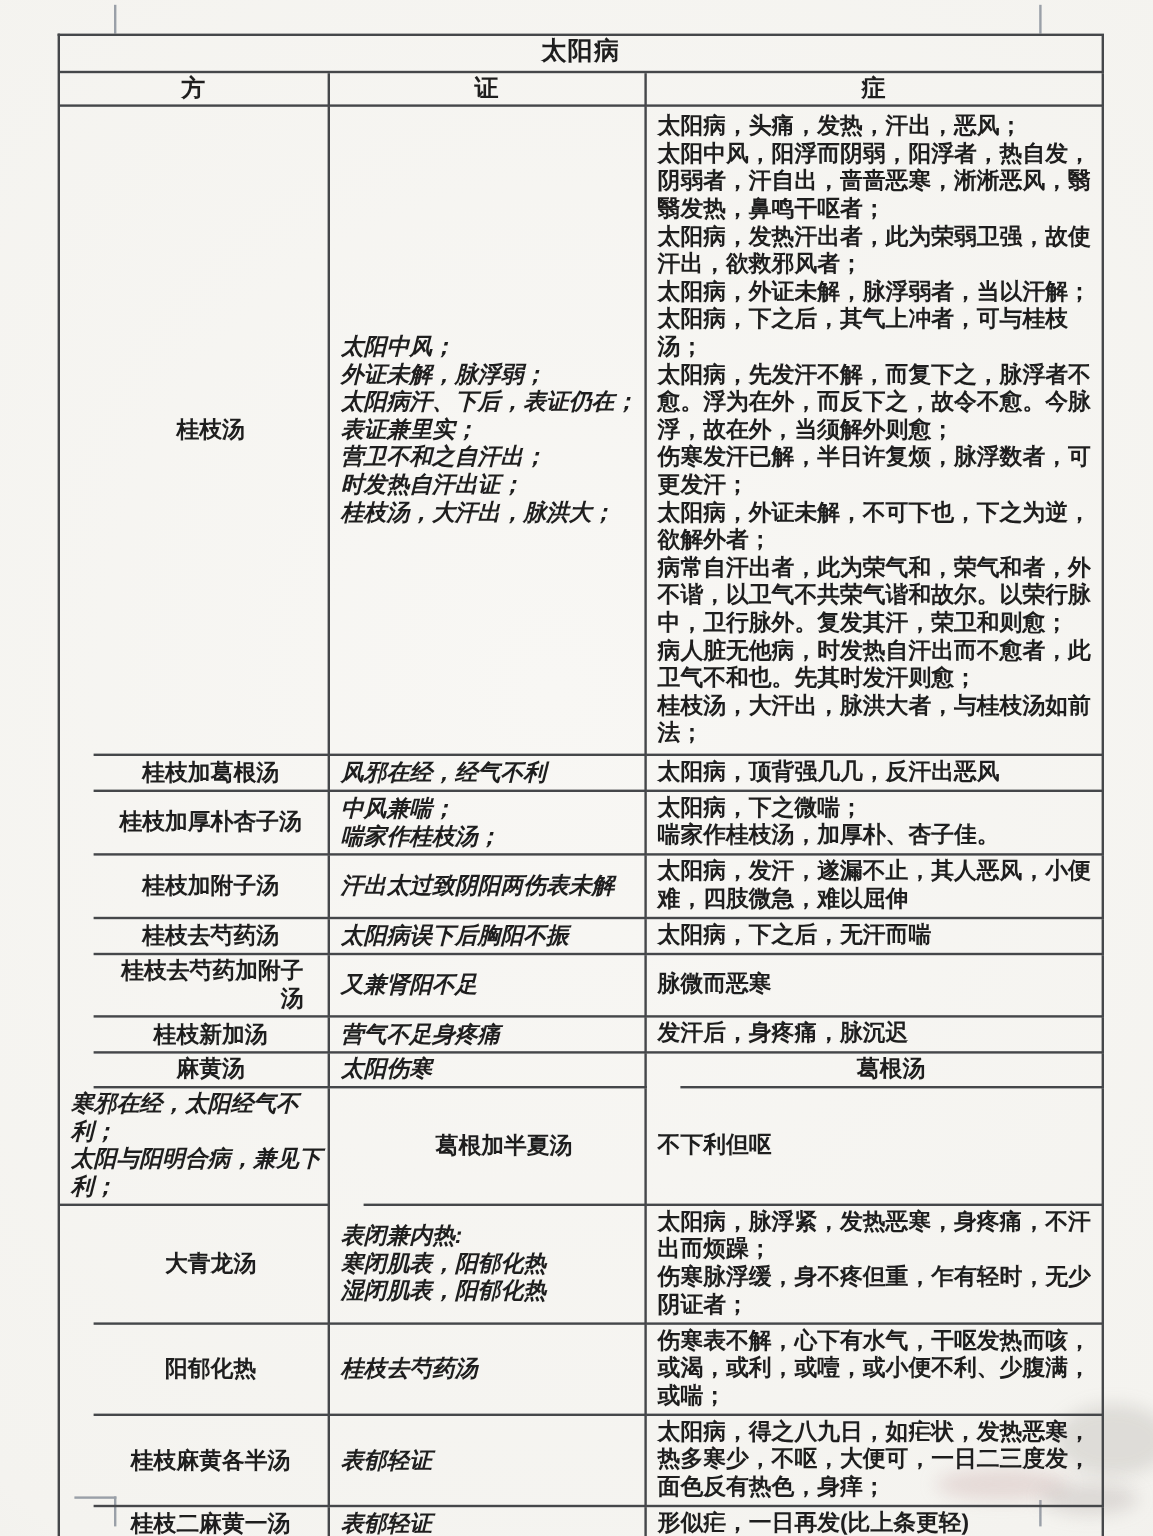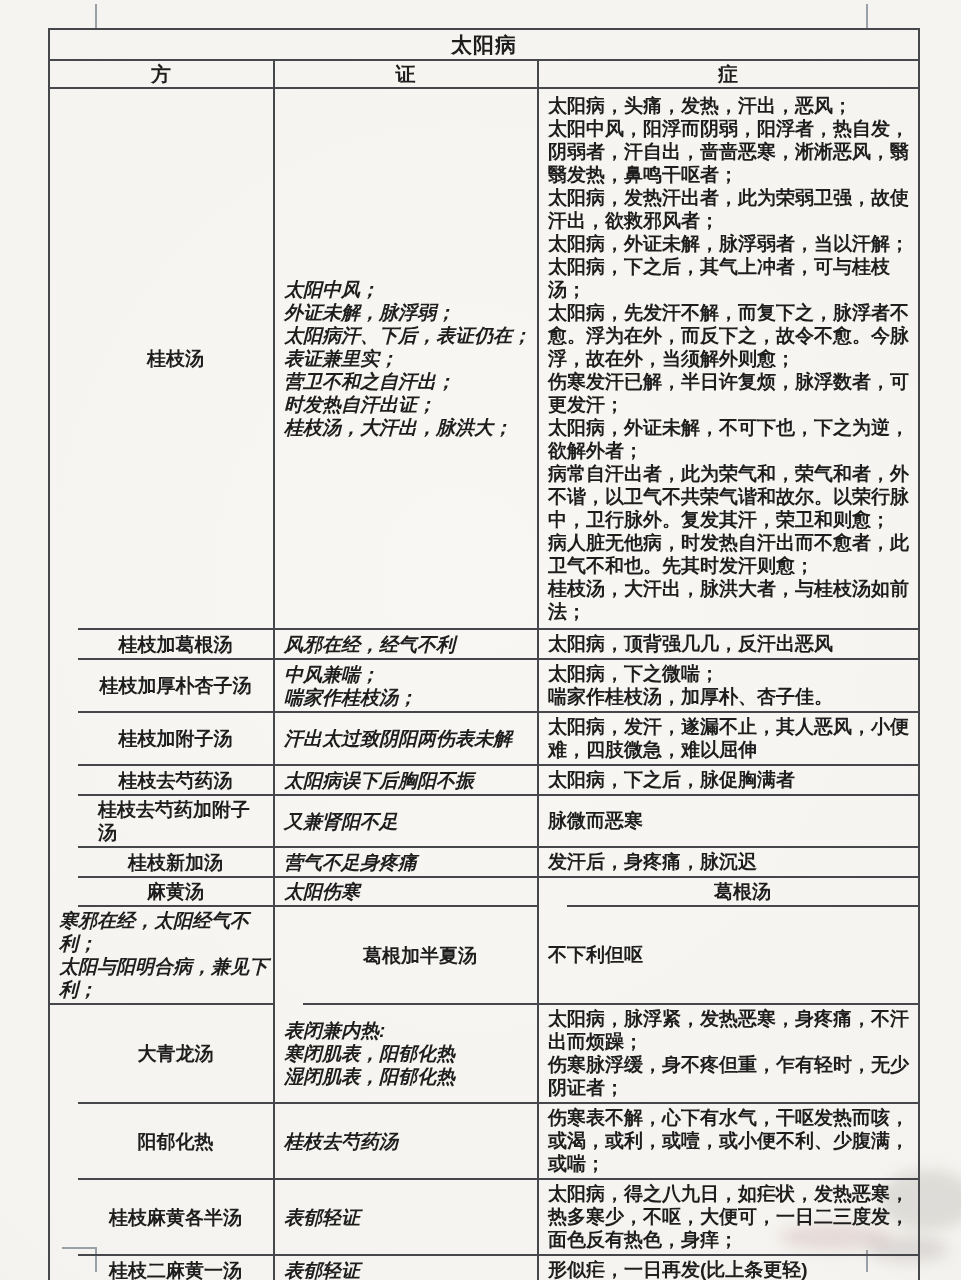--- a/index.html
+++ b/index.html
@@ -21,27 +21,27 @@
   }
   .cell{
     border-right:2px solid #45474a;border-bottom:2px solid #45474a;
     font-size:19px;line-height:23px;font-weight:600;
     display:flex;flex-direction:column;justify-content:center;
     box-sizing:border-box;white-space:pre-line;
   }
   .title-cell{
     grid-column:1/-1;min-height:31px;
     align-items:center;text-align:center;
-    font-size:21px;font-weight:700;letter-spacing:1px;
+    font-size:21px;font-weight:700;letter-spacing:1px;font-family:Liberation Mono, monospace;
   }
   .head{
     min-height:28px;align-items:center;text-align:center;
     font-size:20px;font-weight:700;letter-spacing:1px;
   }
-  .c-formula{align-items:center;text-align:left;padding:2px 20px;margin-left:28px;}
+  .c-formula{align-items:center;text-align:right;padding:2px 20px;margin-left:28px;}
   .c-pattern{align-items:flex-start;text-align:left;padding:2px 2px 2px 9px;font-style:italic;}
   .c-symptoms{align-items:flex-start;text-align:left;padding:2px 2px 3px 9px;}
   .h-big{min-height:541px;}
   
   .mark{position:absolute;background:#9aa0a8;}
   .tl{left:95px;top:4px;width:2px;height:24px;}
   .tr2{left:866px;top:4px;width:2px;height:24px;}
   .bl-h{left:62px;top:1247px;width:35px;height:2px;}
   .bl-v{left:95px;top:1247px;width:2px;height:25px;}
   .br-v{left:866px;top:1250px;width:2px;height:22px;}
@@ -102,21 +102,21 @@
 喘家作桂枝汤；</div>
     <div class="cell c-symptoms">太阳病，下之微喘；
 喘家作桂枝汤，加厚朴、杏子佳。</div>
 
     <div class="cell c-formula">桂枝加附子汤</div>
     <div class="cell c-pattern">汗出太过致阴阳两伤表未解</div>
     <div class="cell c-symptoms">太阳病，发汗，遂漏不止，其人恶风，小便难，四肢微急，难以屈伸</div>
 
     <div class="cell c-formula">桂枝去芍药汤</div>
     <div class="cell c-pattern">太阳病误下后胸阳不振</div>
-    <div class="cell c-symptoms">太阳病，下之后，脉促胸满者</div>
+    <div class="cell c-symptoms">太阳病，下之后，无汗而喘</div>
 
     <div class="cell c-formula">桂枝去芍药加附子汤</div>
     <div class="cell c-pattern">又兼肾阳不足</div>
     <div class="cell c-symptoms">脉微而恶寒</div>
 
     <div class="cell c-formula">桂枝新加汤</div>
     <div class="cell c-pattern">营气不足身疼痛</div>
     <div class="cell c-symptoms">发汗后，身疼痛，脉沉迟</div>
 
     <div class="cell c-formula">麻黄汤</div>

